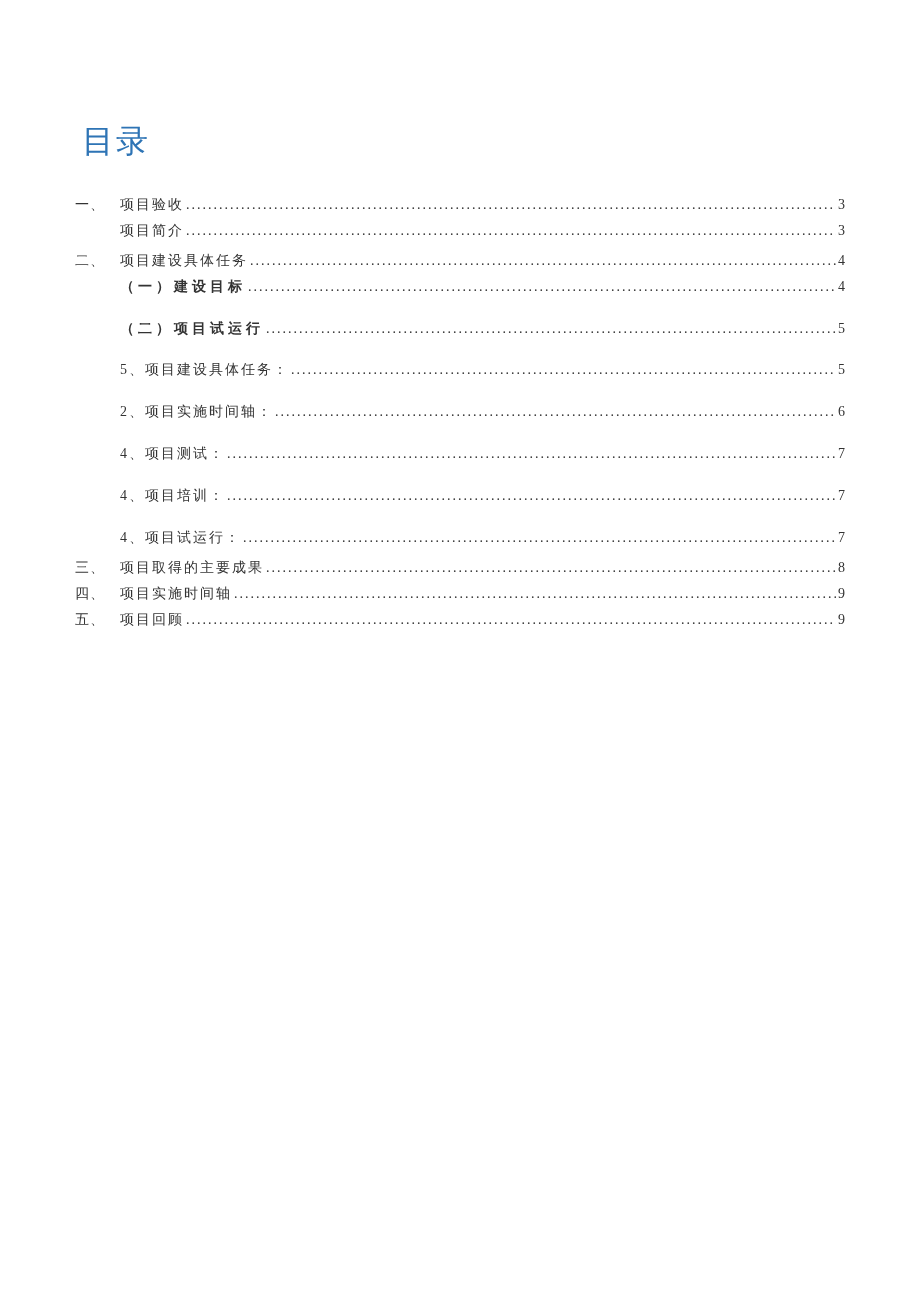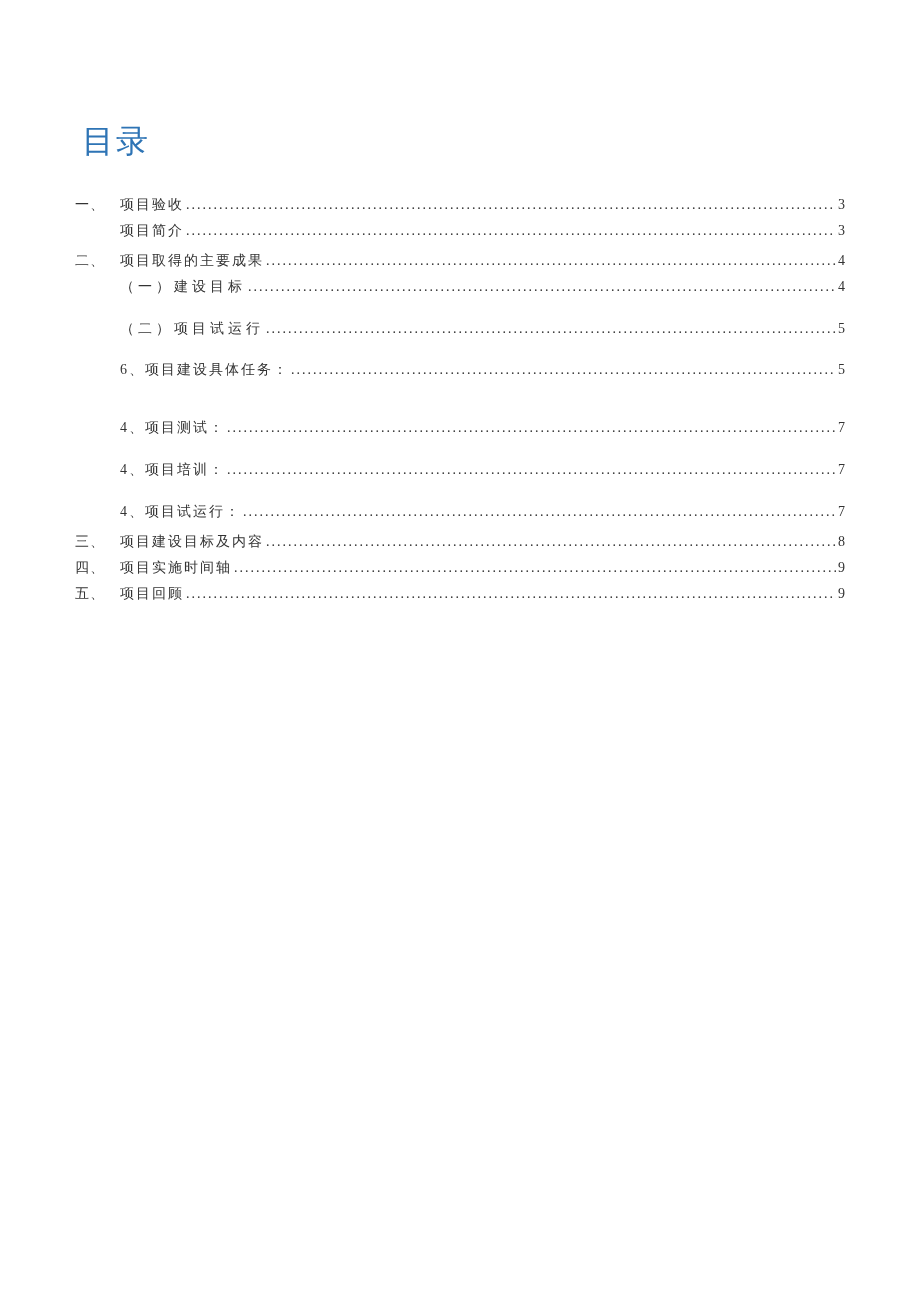--- a/index.html
+++ b/index.html
@@ -37,20 +37,21 @@
       width: 45px;
       flex-shrink: 0;
       letter-spacing: 1px;
     }
     .toc-text {
       flex-shrink: 0;
       letter-spacing: 2px;
     }
     .toc-text.wide {
       letter-spacing: 4px;
+      font-weight: bold;
     }
     .dots {
       flex: 1;
       overflow: hidden;
       letter-spacing: 2px;
       margin: 0 2px;
     }
     .dots::after {
       content: "........................................................................................................................................................";
     }
@@ -78,45 +79,51 @@
     </div>
     <div class="toc-row">
       <span class="toc-marker"></span>
       <span class="toc-text">项目简介</span>
       <span class="dots"></span>
       <span class="page">3</span>
     </div>
     <div class="gap-small"></div>
     <div class="toc-row">
       <span class="toc-marker">二、</span>
-      <span class="toc-text">项目取得的主要成果</span>
+      <span class="toc-text">项目建设具体任务</span>
       <span class="dots"></span>
       <span class="page">4</span>
     </div>
     <div class="toc-row">
       <span class="toc-marker"></span>
       <span class="toc-text wide">（一）建设目标</span>
       <span class="dots"></span>
       <span class="page">4</span>
     </div>
     <div class="gap-large"></div>
     <div class="toc-row">
       <span class="toc-marker"></span>
       <span class="toc-text wide">（二）项目试运行</span>
       <span class="dots"></span>
       <span class="page">5</span>
     </div>
     <div class="gap-large"></div>
     <div class="toc-row">
       <span class="toc-marker"></span>
-      <span class="toc-text">6、项目建设具体任务：</span>
+      <span class="toc-text">5、项目建设具体任务：</span>
       <span class="dots"></span>
       <span class="page">5</span>
     </div>
     <div class="gap-large"></div>
+    <div class="toc-row">
+      <span class="toc-marker"></span>
+      <span class="toc-text">2、项目实施时间轴：</span>
+      <span class="dots"></span>
+      <span class="page">6</span>
+    </div>
     <div class="gap-large"></div>
     <div class="toc-row">
       <span class="toc-marker"></span>
       <span class="toc-text">4、项目测试：</span>
       <span class="dots"></span>
       <span class="page">7</span>
     </div>
     <div class="gap-large"></div>
     <div class="toc-row">
       <span class="toc-marker"></span>
@@ -127,21 +134,21 @@
     <div class="gap-large"></div>
     <div class="toc-row">
       <span class="toc-marker"></span>
       <span class="toc-text">4、项目试运行：</span>
       <span class="dots"></span>
       <span class="page">7</span>
     </div>
     <div class="gap-small"></div>
     <div class="toc-row">
       <span class="toc-marker">三、</span>
-      <span class="toc-text">项目建设目标及内容</span>
+      <span class="toc-text">项目取得的主要成果</span>
       <span class="dots"></span>
       <span class="page">8</span>
     </div>
     <div class="toc-row">
       <span class="toc-marker">四、</span>
       <span class="toc-text">项目实施时间轴</span>
       <span class="dots"></span>
       <span class="page">9</span>
     </div>
     <div class="toc-row">

